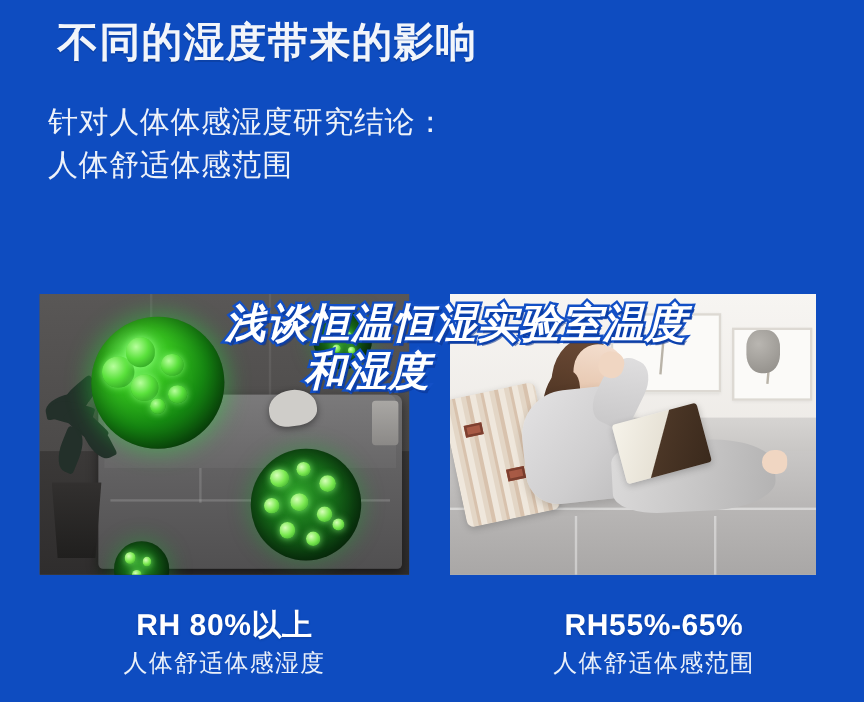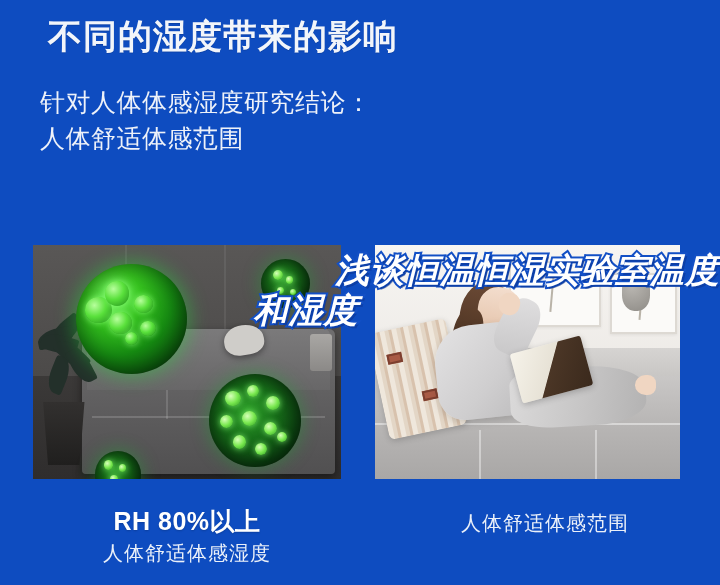--- a/index.html
+++ b/index.html
@@ -278,21 +278,21 @@
     font-style:italic;
     color:#FFFFFF;
     line-height:40px;
     letter-spacing:1px;
     -webkit-text-stroke:4px #1350C6;
     paint-order:stroke fill;
     text-shadow:
       0 0 1px #1350C6,
       2px 2px 0 rgba(10,50,140,.55);
   }
-  .ot-line.l1 { padding-left:40px;text-align:right; }
+  .ot-line.l1 { padding-left:40px; }
   .ot-line.l2 { padding-right:108px; }
 
   
   .caption {
     position:absolute;
     top:506px;
     width:300px;
     text-align:center;
   }
   #caption-left  { left:37px;  }
@@ -428,16 +428,17 @@
     <span class="ot-line l1">浅谈恒温恒湿实验室温度</span>
     <span class="ot-line l2">和湿度</span>
   </div>
 
   <div class="caption" id="caption-left">
     <div class="cap-title">RH 80%以上</div>
     <div class="cap-sub">人体舒适体感湿度</div>
   </div>
 
   <div class="caption" id="caption-right">
+    <div class="cap-title">RH55%-65%</div>
     <div class="cap-sub">人体舒适体感范围</div>
   </div>
 
 </div>
 
 </body></html>

